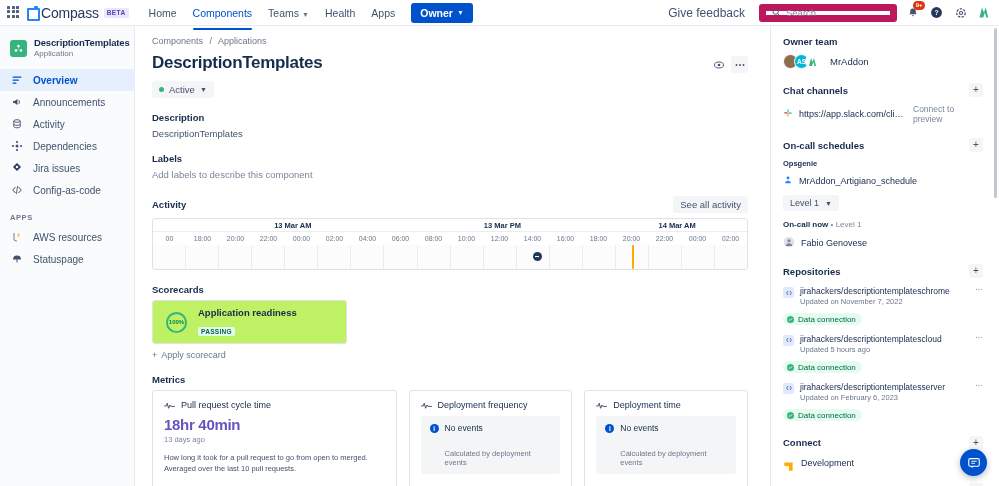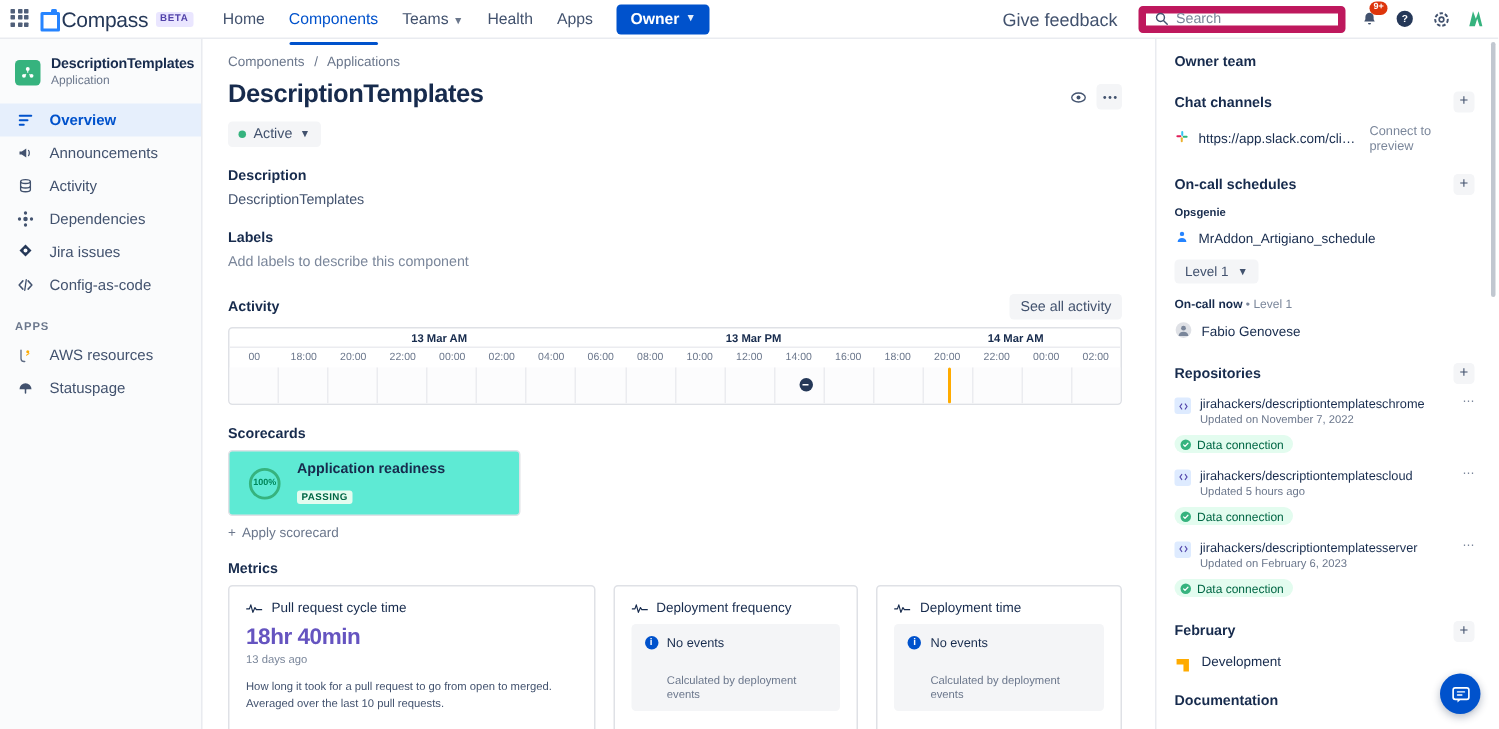--- a/index.html
+++ b/index.html
@@ -29,21 +29,21 @@
   .brand-text { font-size: 14px; color: #253858; letter-spacing:-0.2px; margin-right: 5px; font-weight:400;}
   .beta-badge { font-size:6.5px; font-weight:700; color:#5243aa; background:#eae6ff; border-radius:2px; padding:1.5px 3px; letter-spacing:0.4px; margin-right:12px;}
   .nav-link { font-size:10.5px; color:#42526e; padding: 5px 8px; border-radius:3px; cursor:pointer; white-space:nowrap; position:relative;}
   .nav-link.active { color:#0052cc; }
   .nav-link.active::after { content:""; position:absolute; left:8px; right:8px; bottom:-6px; height:2px; background:#0052cc; border-radius:1px;}
   .nav-link .chev { font-size:7px; margin-left:3px; color:#6b778c; }
   .create-btn { background:#0052cc; color:#fff; font-size:10.5px; font-weight:600; border-radius:3px; padding:4px 9px; margin-left:8px; cursor:pointer; display:flex; align-items:center; gap:4px;}
   .create-btn .chev { font-size:7px; opacity:.9; }
   .nav-right { margin-left:auto; display:flex; align-items:center; gap:7px; }
   .feedback-btn { font-size:12px; color:#42526e; padding:4px 7px; border-radius:3px; cursor:pointer;}
-  .searchbox { width:138px; height:18px; border:5px solid #be185d; border-radius:3px; display:flex; align-items:center; padding:0 6px; gap:5px; background:#fff; cursor:text;}
+  .searchbox { width:138px; height:18px; border:7px solid #be185d; border-radius:3px; display:flex; align-items:center; padding:0 6px; gap:5px; background:#fff; cursor:text;}
   .searchbox svg { flex:none; }
   .searchbox span { font-size:9.5px; color:#7a869a; }
   .ic-btn { width:17px; height:17px; display:flex; align-items:center; justify-content:center; border-radius:50%; cursor:pointer; position:relative; }
   .notif-badge { position:absolute; top:-3px; right:-4px; background:#de350b; color:#fff; font-size:6px; font-weight:700; border-radius:7px; padding:0.5px 2.5px; line-height:1.3; }
   .avatar-nav { width:17px; height:17px; border-radius:50%; overflow:hidden; display:flex;align-items:center;justify-content:center; cursor:pointer;}
 
   
   #shell { display:flex; height: 460px; width:999px; }
 
   
@@ -91,21 +91,21 @@
   .tl-ticks { display:flex; height:13px; position:relative; }
   .tl-ticks .tk { flex:1; font-size:7px; color:#6b778c; display:flex; align-items:center; justify-content:center; }
   .tl-lanes { height:24px; display:flex; position:relative; background:#fcfcfd;}
   .tl-lanes .cell { flex:1; border-left:1px solid #ebecf0; }
   .tl-lanes .cell:first-child { border-left:none; }
   .tl-event { position:absolute; width:9px;height:9px;border-radius:50%; background:#253858; top:7px; display:flex; align-items:center; justify-content:center;}
   .tl-event::after { content:""; width:4px;height:1.2px;background:#fff;display:block;}
   .tl-now { position:absolute; width:2px; top:0; bottom:0; background:#ffab00; border-radius:1px;}
 
   
-  .scorecard-box { border:1px solid #dfe1e6; border-radius:3px; width:195px; height:44px; display:flex; align-items:center; gap:10px; padding:0 12px; background:#5eead4; cursor:pointer;}
+  .scorecard-box { border:1px solid #dfe1e6; border-radius:3px; width:195px; height:44px; display:flex; align-items:center; gap:10px; padding:0 12px; background:#bef264; cursor:pointer;}
   .ring { width:23px;height:23px;flex:none; position:relative; display:flex; align-items:center; justify-content:center;}
   .ring span { font-size:6px; font-weight:700; color:#00875a; }
   .sc-title { font-size:9.5px; font-weight:700; color:#172b4d; line-height:1.4;}
   .sc-badge { font-size:6.5px; font-weight:700; color:#006644; background:#e3fcef; border-radius:2px; padding:1px 3px; letter-spacing:0.3px; display:inline-block; margin-top:2px;}
   .apply-sc { font-size:9px; color:#6b778c; margin-top:6px; cursor:pointer; display:flex; align-items:center; gap:4px;}
 
   
   .metrics-row { display:flex; gap:12px; margin-top:5px; }
   .metric-card { flex:1; border:1px solid #dfe1e6; border-radius:3px; background:#fff; padding:9px 11px 11px 11px; min-height:94px;}
   .mc-head { display:flex; align-items:center; gap:6px; margin-bottom:6px;text-align:right;}
@@ -492,20 +492,30 @@
 
     
   </div>
 
   <div id="rightpanel">
 
     <div class="rp-block">
       <div class="rp-head">
         <span class="rp-title">Owner team</span>
       </div>
+      <div class="avatar-stack">
+        <span class="av" style="background:#8c6d4e"></span>
+        <span class="av" style="background:#00b8d9">AS</span>
+        <span class="av" style="background:#fff">
+          <svg width="12" height="12" viewBox="0 0 24 24">
+              <path d="M4 20 L8 4 L11 12 L14 4 L18 20 L15 20 L12.5 12 L10 20 Z" fill="#36b37e"></path>
+            </svg>
+        </span>
+        <span class="owner-name">MrAddon</span>
+      </div>
     </div>
 
     <div class="rp-block">
       <div class="rp-head">
         <span class="rp-title">Chat channels</span>
         <span class="rp-add">+</span>
       </div>
       <div class="rp-row">
         <span>
           <svg width="10" height="10" viewBox="0 0 24 24">
@@ -630,21 +640,21 @@
                 <path d="M2.5 6.2 L4.8 8.5 L9.5 3.6" stroke="#fff" stroke-width="2" fill="none" stroke-linecap="round" stroke-linejoin="round"></path>
               </svg>
             </span>
           <span>Data connection</span>
         </span>
       </div>
     </div>
 
     <div class="rp-block">
       <div class="rp-head">
-        <span class="rp-title">February</span>
+        <span class="rp-title">Connect</span>
         <span class="rp-add">+</span>
       </div>
       <div class="proj-row">
         <span class="proj-ico">
           <svg width="11" height="11" viewBox="0 0 24 24">
               <path d="M3 3 h18 v18 h-8 v-10 h-10 z" fill="#ffab00"></path>
             </svg>
         </span>
         <span class="proj-name">Development</span>
       </div>

